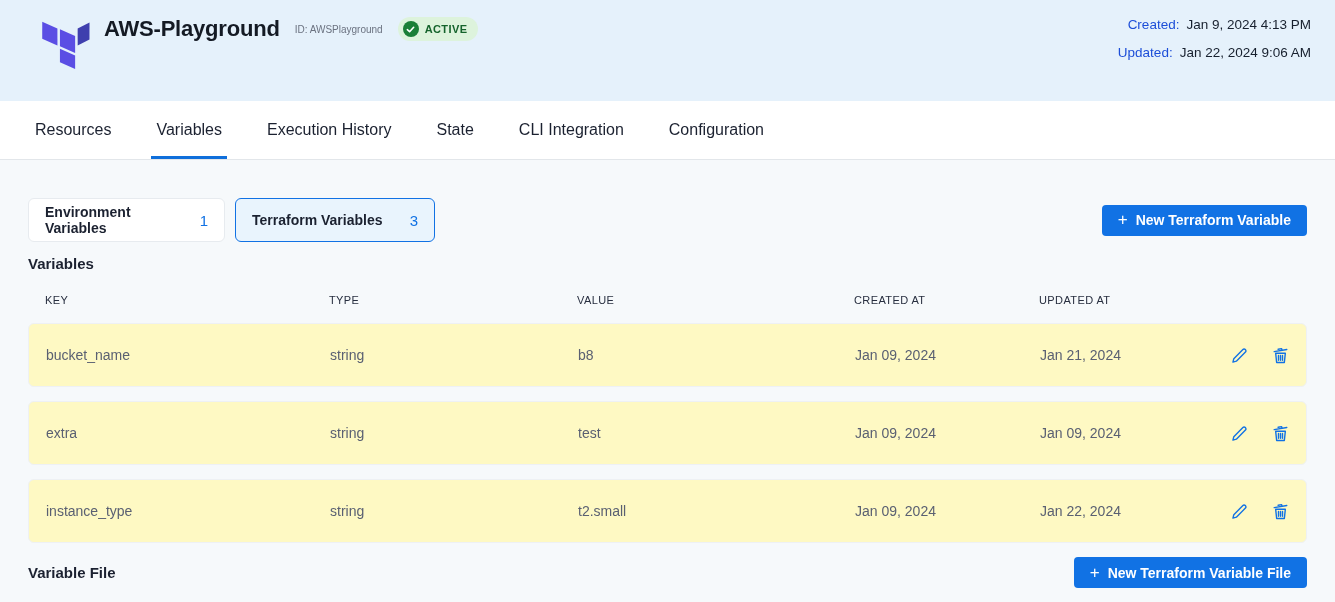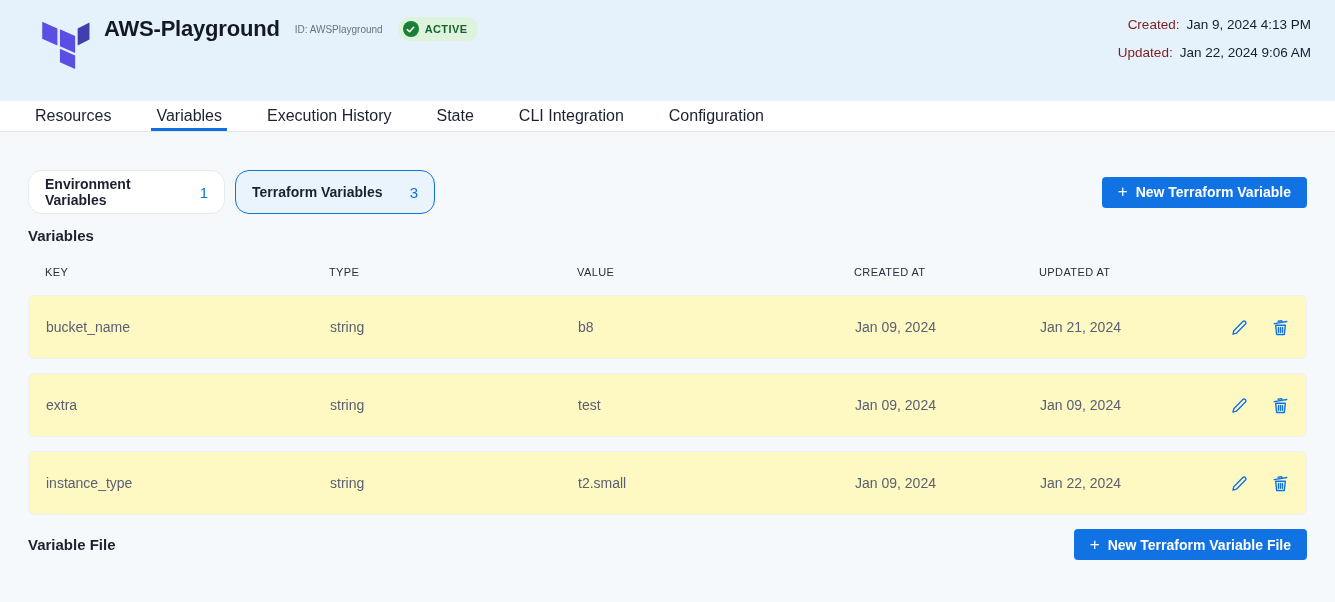--- a/index.html
+++ b/index.html
@@ -65,26 +65,26 @@
     right: 24px; top: 10px;
     font-size: 13.5px;
   }
   .date-line {
     height: 28px;
     display: flex;
     align-items: center;
     justify-content: flex-end;
     gap: 7px;
   }
-  .date-label { color: #7f1d1d; }
+  .date-label { color: #1d4ed8; }
   .date-value { color: #17202e; }
 
   
   .main-tabs {
-    height: 31px;
+    height: 59px;
     background: #ffffff;
     border-bottom: 1px solid #e2e6ea;
     display: flex;
     align-items: stretch;
     padding-left: 35px;
     gap: 45px;
   }
   .main-tab {
     display: flex;
     align-items: center;
@@ -105,21 +105,21 @@
   .content { padding: 38px 28px 0 28px; }
 
   .toggle-row {
     display: flex;
     align-items: center;
     justify-content: space-between;
   }
   .toggle-group { display: flex; gap: 10px; }
   .var-toggle {
     height: 44px;
-    border-radius: 14px;
+    border-radius: 6px;
     display: flex;
     align-items: center;
     justify-content: space-between;
     padding: 0 16px;
     cursor: pointer;
     font-size: 14px;
     font-weight: 700;
     color: #1b2130;
     background: #ffffff;
     border: 1px solid #e7ebef;

